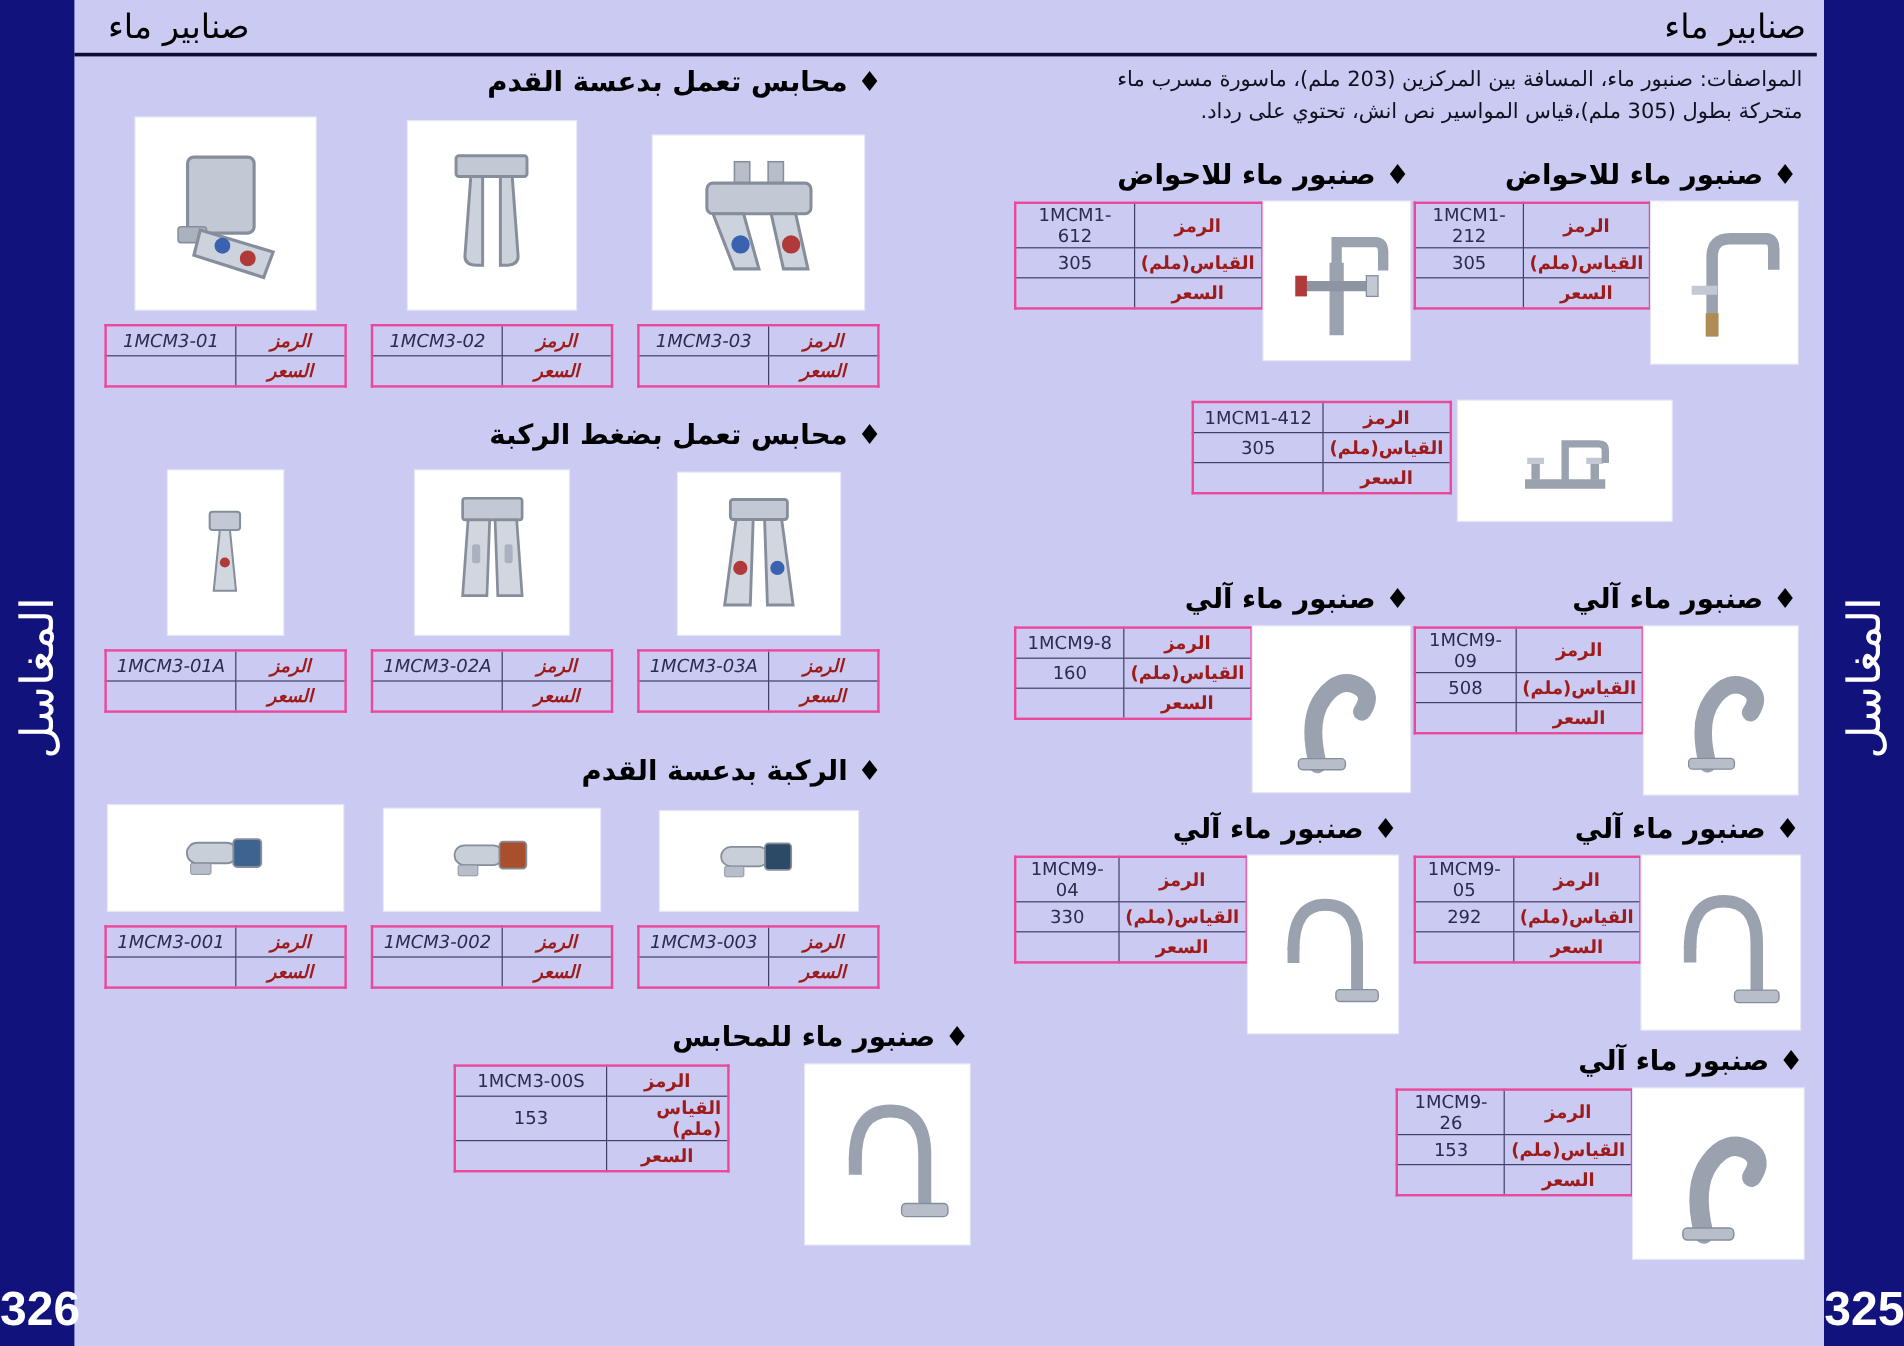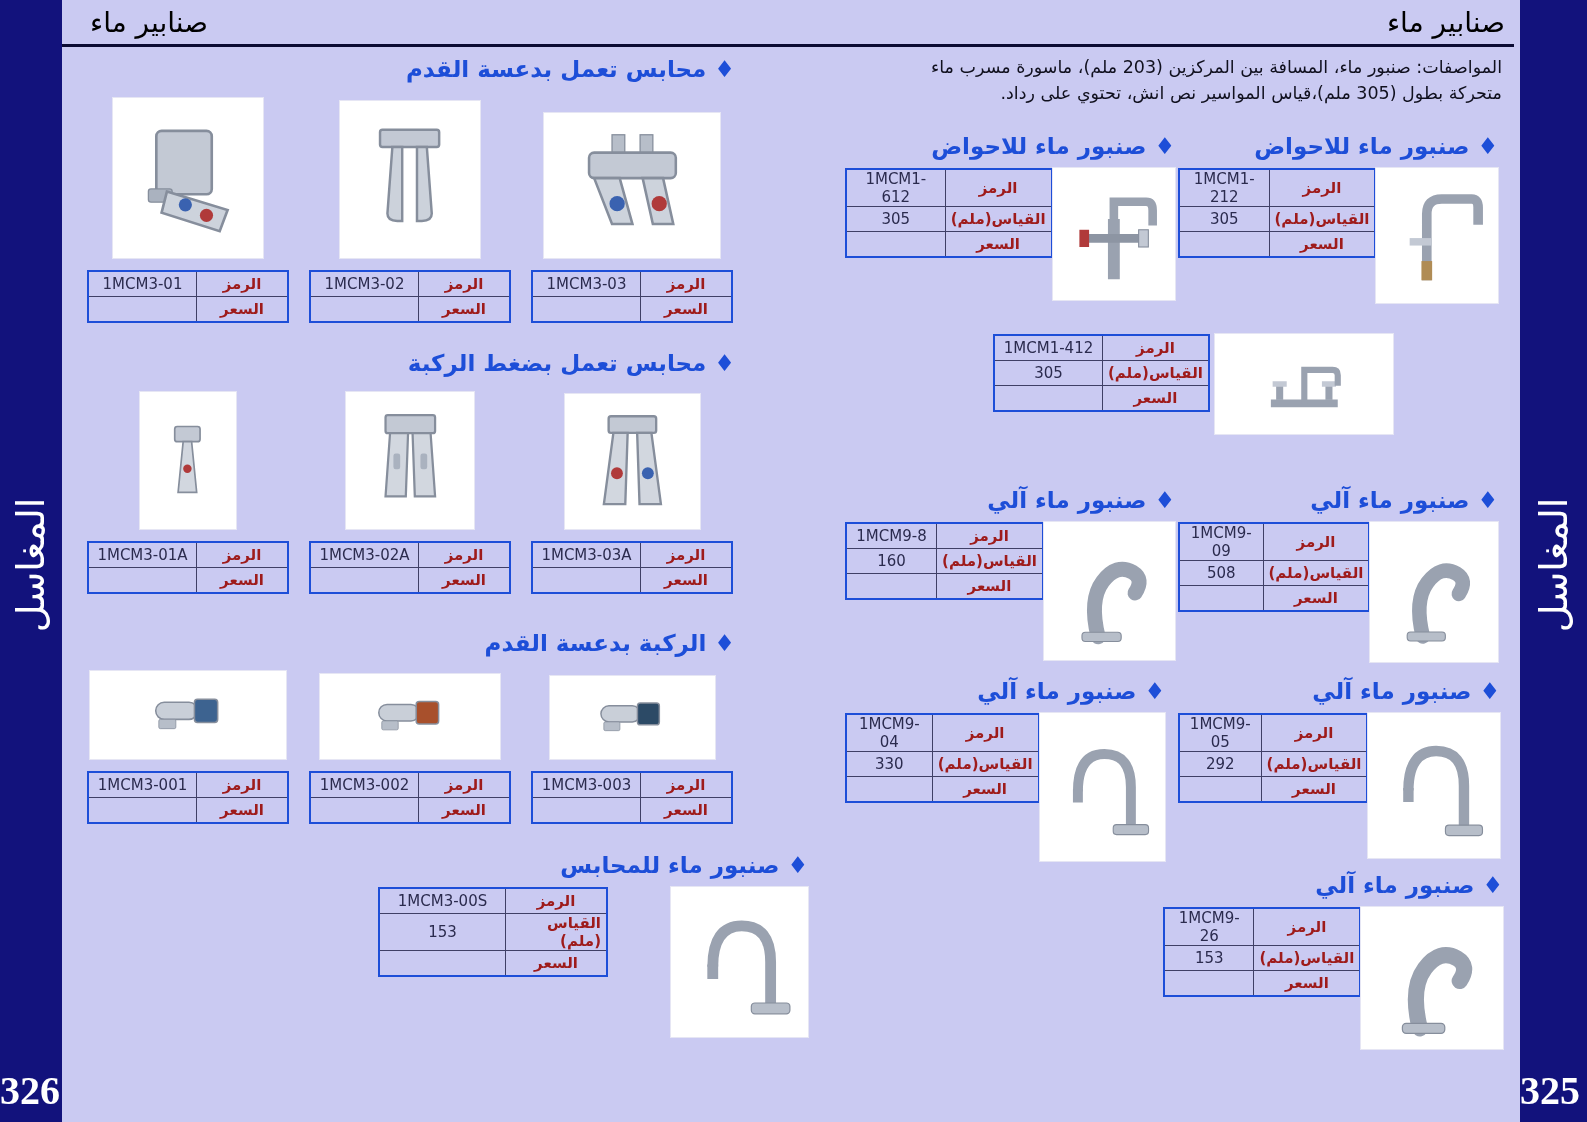--- a/index.html
+++ b/index.html
@@ -5,46 +5,46 @@
   html,body{margin:0;padding:0;}
   body{font-family:"DejaVu Sans",sans-serif;}
   .canvas{position:relative;width:1587px;height:1122px;background:#cacaf2;overflow:hidden;}
 
   
   .sidebar{position:absolute;top:0;height:1122px;background:#12127c;}
   .sidebar.left{left:0;width:62px;}
   .sidebar.right{right:0;width:67px;}
   .vlabel{position:absolute;top:565px;left:50%;transform:translate(-50%,-50%) rotate(-90deg);
           color:#ffffff;font-size:38px;white-space:nowrap;letter-spacing:2px;}
-  .pagenum{position:absolute;bottom:8px;width:100%;text-align:left;color:#ffffff;
-           font-size:40px;font-weight:bold;font-family:Liberation Serif, serif;}
+  .pagenum{position:absolute;bottom:8px;width:100%;text-align:right;color:#ffffff;
+           font-size:40px;font-weight:bold;font-family:Liberation Sans, sans-serif;}
 
   
   .page-title{position:absolute;top:6px;font-size:28px;color:#000;direction:rtl;}
   .title-rule{position:absolute;left:62px;top:44px;width:1452px;height:3px;background:#0b0b33;}
 
   .description{position:absolute;left:880px;top:54px;width:622px;direction:rtl;text-align:right;
                font-size:17.5px;line-height:26px;color:#10101e;}
 
   
-  .sec-title{direction:rtl;text-align:right;font-size:23px;font-weight:bold;color:#1d4ed8;white-space:nowrap;}
+  .sec-title{direction:rtl;text-align:right;font-size:23px;font-weight:bold;color:#000000;white-space:nowrap;}
 
   
   .card{position:absolute;}
   .card-body{display:flex;justify-content:space-between;align-items:flex-start;margin-top:9px;}
 
   
   .lsec{position:absolute;}
   .cols{display:flex;justify-content:space-between;margin-top:8px;}
   .col{display:flex;flex-direction:column;align-items:center;width:206px;}
   .slot{display:flex;align-items:flex-end;justify-content:center;}
-  .col .ptable{margin-top:12px;}
+  .col .ptable{margin-top:12px;font-style:italic;}
 
   
-  .ptable{border-collapse:collapse;border:2px solid #1d4ed8;direction:ltr;}
+  .ptable{border-collapse:collapse;border:2px solid #ec4899;direction:ltr;}
   .ptable td{border:1px solid #3f3f66;height:24px;padding:0 5px;font-size:15px;text-align:center;vertical-align:middle;}
   .ptable td.val{width:97px;color:#2b2b4e;}
   .ptable td.lbl{width:80px;color:#9e1b1b;font-weight:bold;direction:rtl;}
 
   
   .photo{background:#ffffff;display:flex;align-items:center;justify-content:center;box-shadow:0 0 0 1px #e6e6f4;}
   .photo svg{width:88%;height:88%;}
 </style>
 </head>
 <body>

